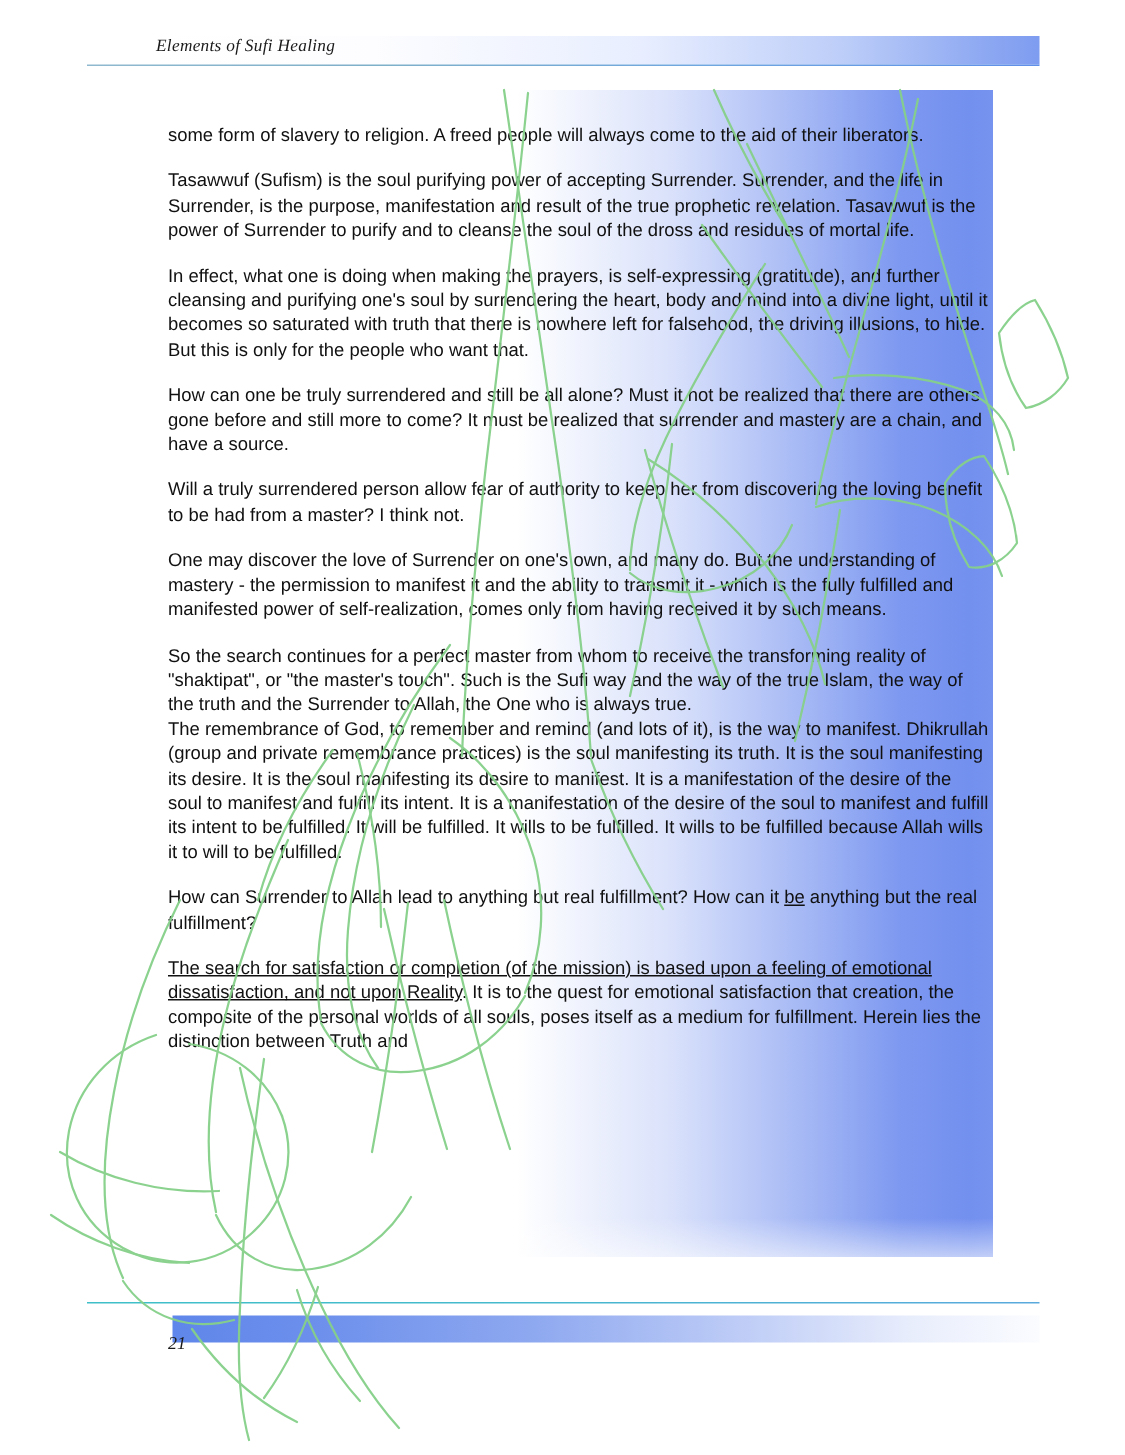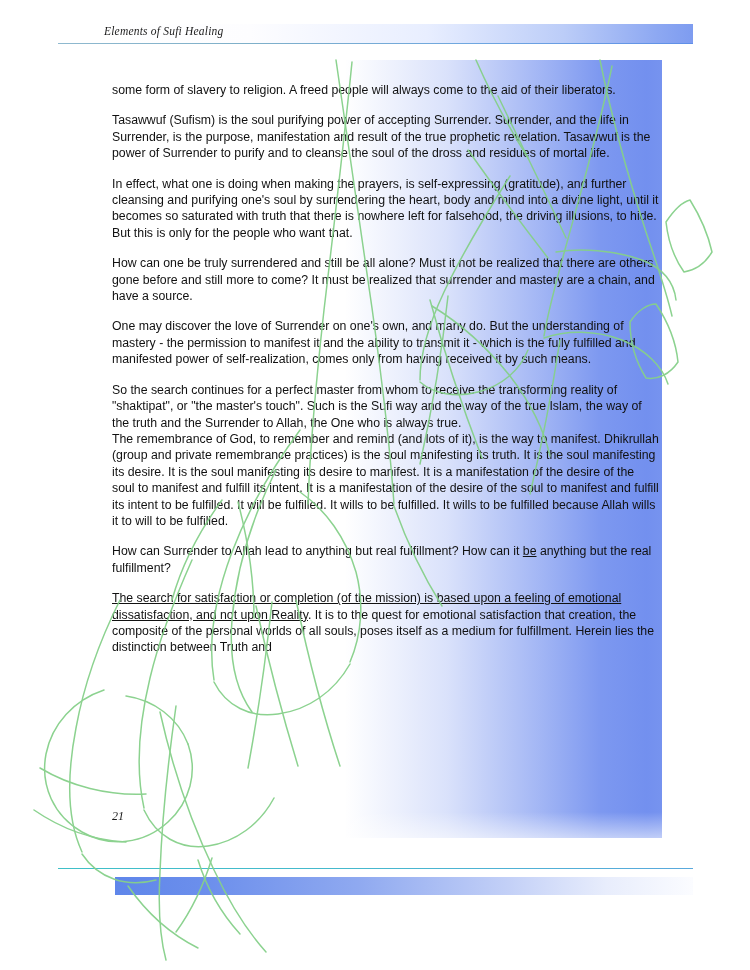--- a/index.html
+++ b/index.html
@@ -156,21 +156,21 @@
     line-height: 20px;
     margin: 18px 0 10px 0;
     color: #111111;
   }
 
   .u { text-decoration: underline; }
 
   #page-number {
     position: absolute;
     left: 112px;
-    top: 809px;
+    top: 888px;
     z-index: 4;
     font-family: "Liberation Serif", serif;
     font-style: italic;
     font-size: 12px;
     color: #1a1a1a;
   }
 
   
   #watermark {
     position: absolute;
@@ -194,20 +194,21 @@
     <div id="header-rule"></div>
     <div id="header-title">Elements of Sufi Healing</div>
   </div>
 
   <div id="content">
     <div id="paras-before">
         <p class="para"><span>some form of slavery to religion. A freed people will always come to the aid of their liberators.</span></p>
         <p class="para"><span>Tasawwuf (Sufism) is the soul purifying power of accepting Surrender. Surrender, and the life in Surrender, is the purpose, manifestation and result of the true prophetic revelation. Tasawwuf is the power of Surrender to purify and to cleanse the soul of the dross and residues of mortal life.</span></p>
         <p class="para"><span>In effect, what one is doing when making the prayers, is self-expressing (gratitude), and further cleansing and purifying one's soul by surrendering the heart, body and mind into a divine light, until it becomes so saturated with truth that there is nowhere left for falsehood, the driving illusions, to hide. But this is only for the people who want that.</span></p>
         <p class="para"><span>How can one be truly surrendered and still be all alone? Must it not be realized that there are others gone before and still more to come? It must be realized that surrender and mastery are a chain, and have a source.</span></p>
+        <p class="para"><span>Will a truly surrendered person allow fear of authority to keep her from discovering the loving benefit to be had from a master? I think not.</span></p>
         <p class="para"><span>One may discover the love of Surrender on one's own, and many do. But the understanding of mastery - the permission to manifest it and the ability to transmit it - which is the fully fulfilled and manifested power of self-realization, comes only from having received it by such means.</span></p>
         <p class="para"><span>So the search continues for a perfect master from whom to receive the transforming reality of "shaktipat", or "the master's touch". Such is the Sufi way and the way of the true Islam, the way of the truth and the Surrender to Allah, the One who is always true.</span></p>
       </div>
     <div id="paras-after">
         <p class="para"><span>The remembrance of God, to remember and remind (and lots of it), is the way to manifest. Dhikrullah (group and private remembrance practices) is the soul manifesting its truth. It is the soul manifesting its desire. It is the soul manifesting its desire to manifest. It is a manifestation of the desire of the soul to manifest and fulfill its intent. It is a manifestation of the desire of the soul to manifest and fulfill its intent to be fulfilled. It will be fulfilled. It wills to be fulfilled. It wills to be fulfilled because Allah wills it to will to be fulfilled.</span></p>
         <p class="para"><span>How can Surrender to Allah lead to anything but real fulfillment? How can it </span><span class="u">be</span><span> anything but the real fulfillment?</span></p>
         <p class="para"><span class="u">The search for satisfaction or completion (of the mission) is based upon a feeling of emotional dissatisfaction, and not upon Reality</span><span>. It is to the quest for emotional satisfaction that creation, the composite of the personal worlds of all souls, poses itself as a medium for fulfillment. Herein lies the distinction between Truth and</span></p>
       </div>
   </div>
 

